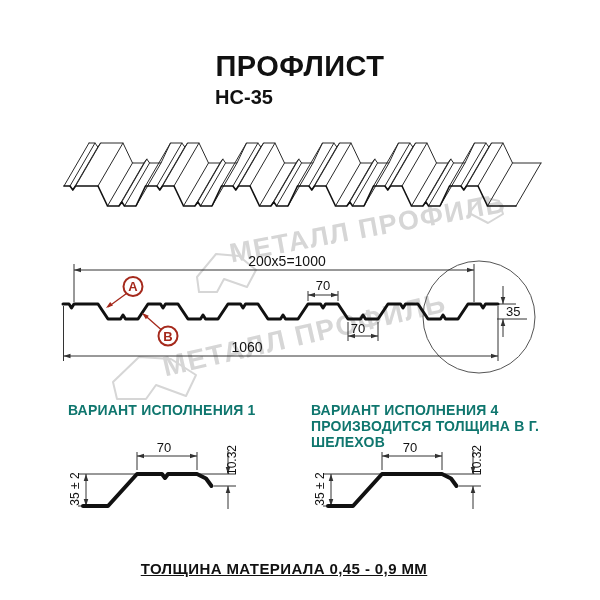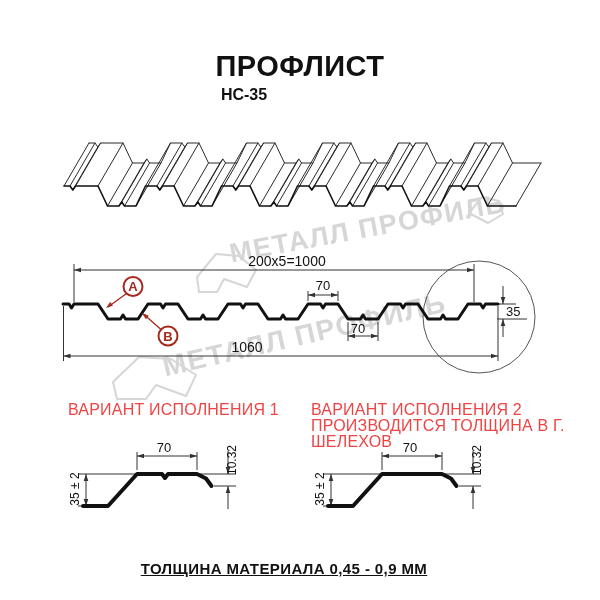--- a/index.html
+++ b/index.html
@@ -2,22 +2,22 @@
 <html><head>
 <meta charset="utf-8">
 <style>
   html,body{margin:0;padding:0;background:#ffffff;}
   #page{position:relative;width:600px;height:600px;background:#ffffff;overflow:hidden;
         font-family:"Liberation Sans", sans-serif;color:#161616;}
   #drawing{position:absolute;left:0;top:0;width:600px;height:600px;}
   .abs{position:absolute;}
   .page-title{left:0;top:50px;width:600px;text-align:center;font-size:29px;font-weight:800;
               letter-spacing:0.5px;color:#111;}
-  .page-subtitle{left:0;top:86px;width:488px;text-align:center;font-size:16px;font-weight:700;color:#111;}
-  .variant-title{font-size:16px;font-weight:400;color:#ef4444;letter-spacing:0.2px;line-height:16px;}
+  .page-subtitle{left:0;top:86px;width:488px;text-align:center;font-size:20px;font-weight:700;color:#111;}
+  .variant-title{font-size:14px;font-weight:700;color:#0f766e;letter-spacing:0.2px;line-height:16px;}
   .v1{left:68px;top:402px;width:240px;}
   .v2{left:311px;top:402px;width:260px;}
   .footer-note{left:0;top:560px;width:568px;text-align:center;font-size:15px;font-weight:700;
                letter-spacing:0.4px;color:#111;text-decoration:underline;}
   svg text{font-family:"Liberation Sans", sans-serif;fill:#111;}
   .dimtxt{font-size:13px;}
   .dimtxt-big{font-size:14px;}
   .dimtxt-sm{font-size:12px;}
   .wm{font-size:27px;font-weight:700;fill:#d6d6d6;letter-spacing:1.5px;}
   .wm2{font-size:28px;}
@@ -93,18 +93,18 @@
       <text class="dimtxt-sm" x="481" y="460" text-anchor="middle" transform="rotate(-90,481,460)">10.32</text>
       <text class="dimtxt-sm" x="324" y="489" text-anchor="middle" transform="rotate(-90,324,489)">35 ± 2</text>
     </g>
   </svg>
 
   <div class="abs page-title">ПРОФЛИСТ</div>
   <div class="abs page-subtitle">НС-35</div>
 
   <div class="abs variant-title v1">ВАРИАНТ ИСПОЛНЕНИЯ 1</div>
   <div class="abs variant-title v2">
-    <div>ВАРИАНТ ИСПОЛНЕНИЯ 2</div>
+    <div>ВАРИАНТ ИСПОЛНЕНИЯ 4</div>
     <div>ПРОИЗВОДИТСЯ ТОЛЩИНА В Г. ШЕЛЕХОВ</div>
   </div>
 
   <div class="abs footer-note">ТОЛЩИНА МАТЕРИАЛА 0,45 - 0,9 ММ</div>
 </div>
 
 </body></html>

